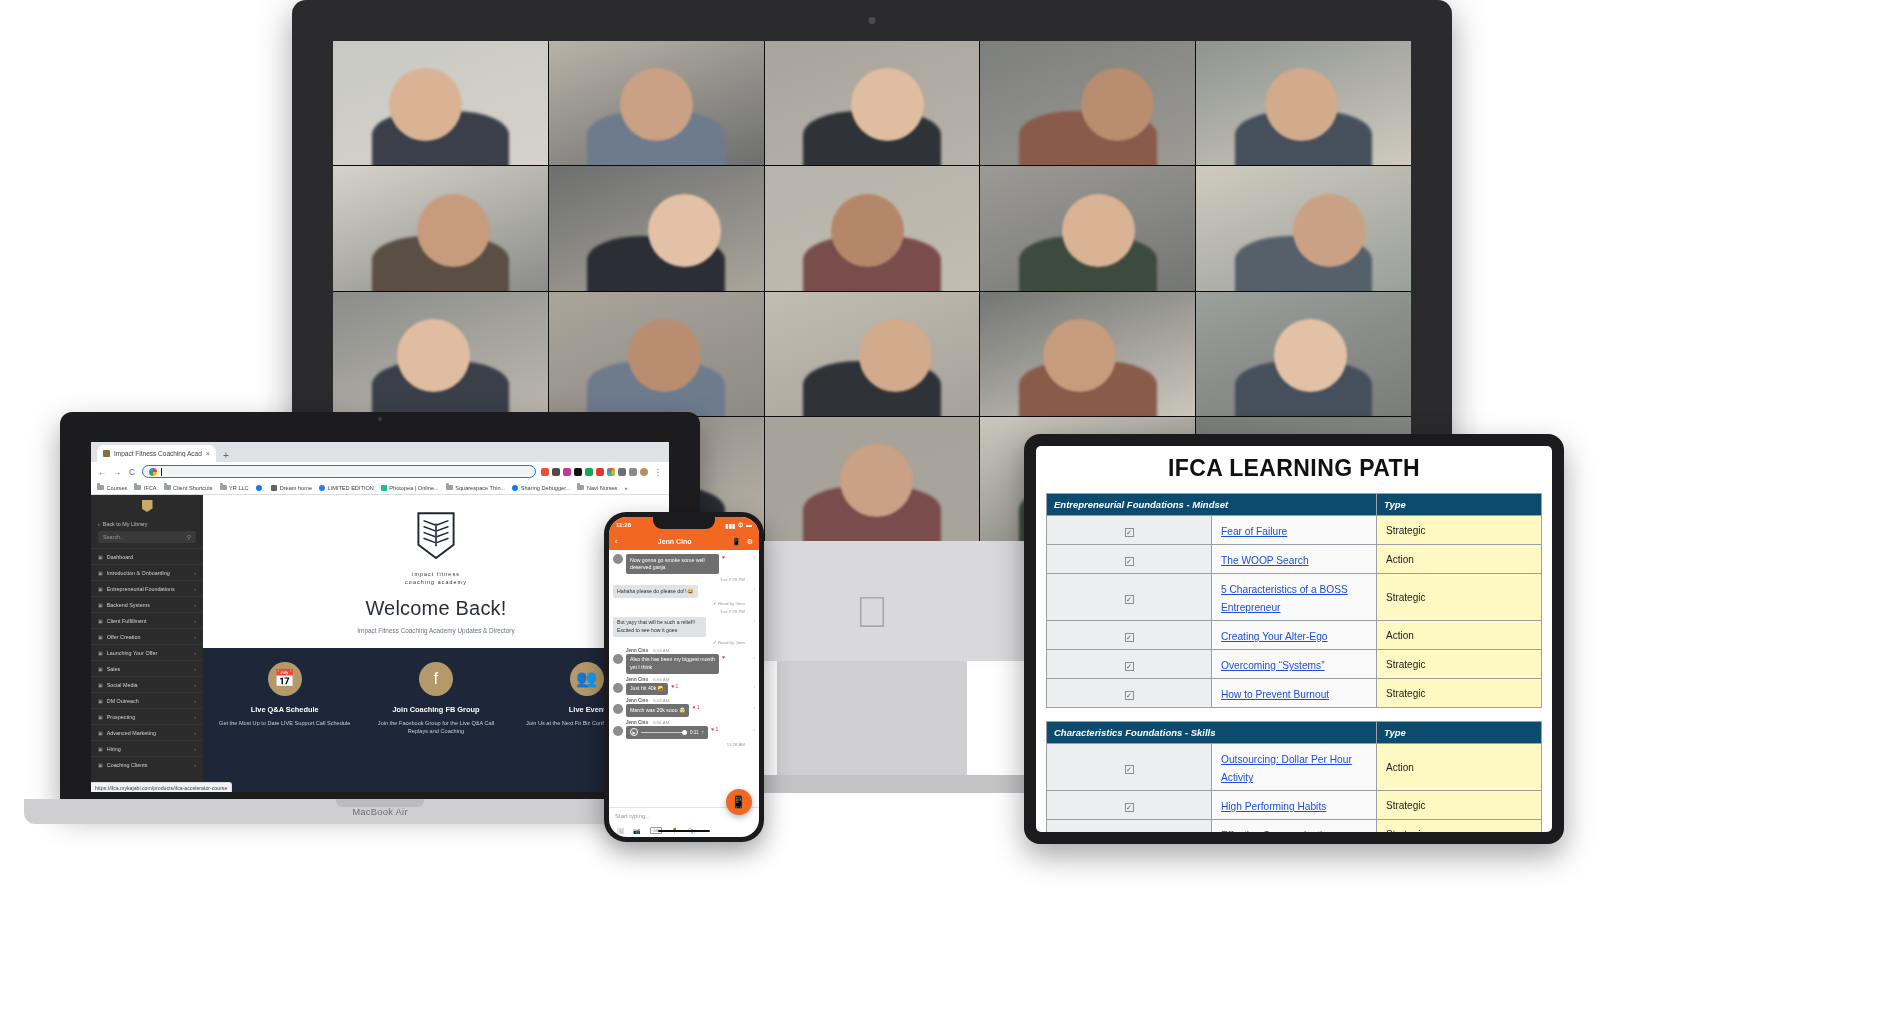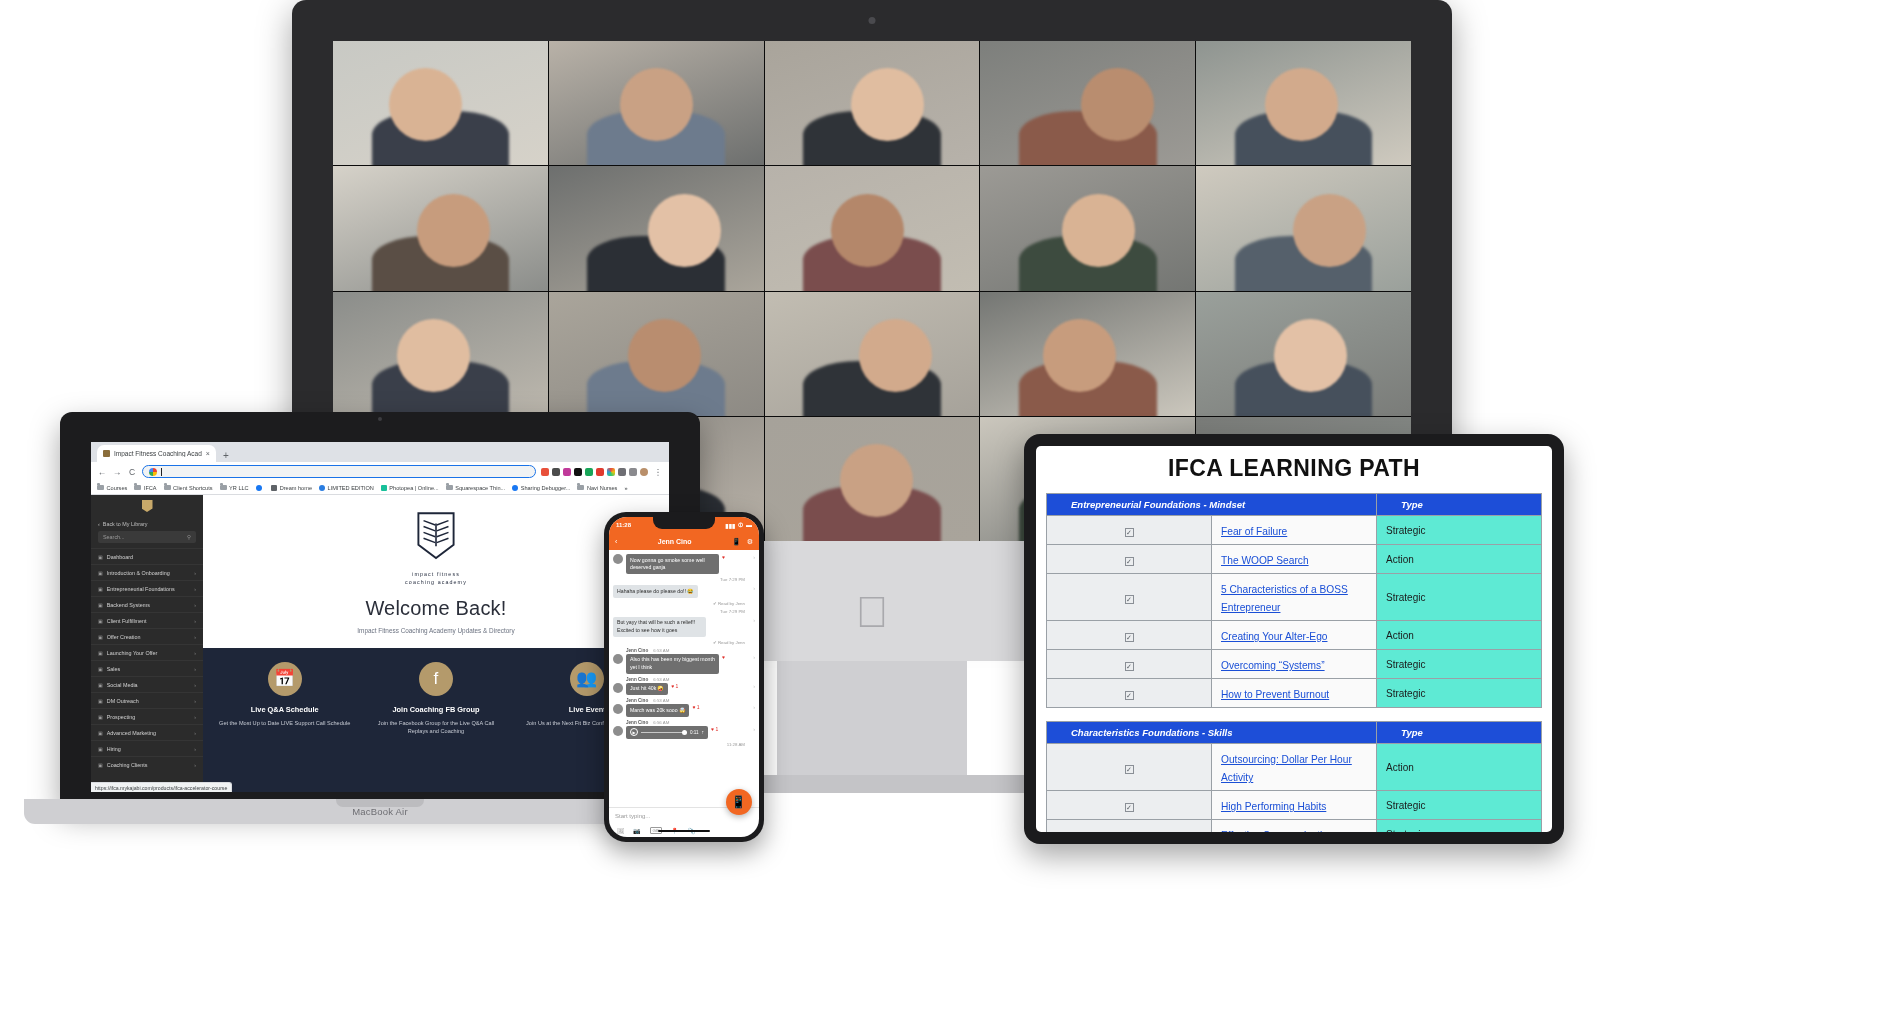--- a/index.html
+++ b/index.html
@@ -112,27 +112,27 @@
   .ip-fab { position:absolute; right:7px; bottom:22px; width:26px;height:26px;border-radius:50%; background:#f26722; display:flex;align-items:center;justify-content:center; color:#fff; font-size:12px; box-shadow:0 2px 6px rgba(0,0,0,.3);}
   .ip-home { position:absolute; left:50%; bottom:5px; transform:translateX(-50%); width:52px;height:2.5px;border-radius:2px;background:#111;}
 
   
   .ipad { position:absolute; left:1024px; top:434px; width:540px; height:410px; }
   .ipad-body { position:absolute; inset:0; background:#1b1b1d; border-radius:16px; padding:12px; box-shadow:0 12px 30px rgba(0,0,0,.35); }
   .ipad-screen { position:absolute; left:12px; top:12px; width:516px; height:386px; background:#fff; border-radius:5px; overflow:hidden; padding:9px 10px 0 10px;}
   .lp-title { text-align:center; font-size:23px; font-weight:bold; letter-spacing:.4px; color:#111; margin-bottom:11px;}
   table.lp { width:100%; border-collapse:collapse; table-layout:fixed; margin-bottom:13px; }
   table.lp th, table.lp td { border:1px solid #9aa0a6; }
-  .lp-head td, .lp-head th { background:#1d4ed8; color:#fff; font-style:italic; font-weight:bold; font-size:9.5px; padding:5px 24px; }
+  .lp-head td, .lp-head th { background:#0c4a6e; color:#fff; font-style:italic; font-weight:bold; font-size:9.5px; padding:5px 7px; }
   .lp-head .ttype { text-align:left; }
   .c-chk { width:52px; background:#eceef0; text-align:center; padding:5px 0;}
   .c-chk .box { display:inline-block; width:9px;height:9px;border:1px solid #8a8f96; font-size:7px; line-height:8px; color:#5a5f66; }
   .c-name { padding:5px 9px; background:#fafafa;}
   .c-name a { color:#1a4fd6; font-size:10.2px; }
-  .c-type { width:62px; background:#5eead4; padding:5px 9px; font-size:10px; color:#1a1a1a;}
+  .c-type { width:62px; background:#fef9c3; padding:5px 9px; font-size:10px; color:#1a1a1a;}
 </style>
 </head>
 <body>
 
 <div class="stage">
 
   <div class="imac">
     <div class="imac-bezel">
       <div class="imac-cam"></div>
     </div>

